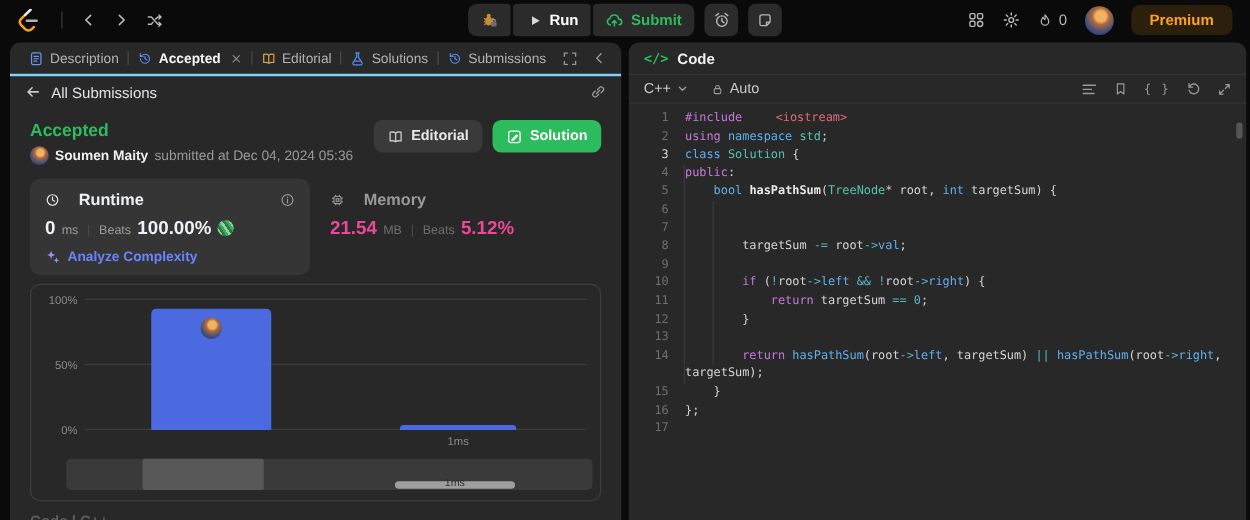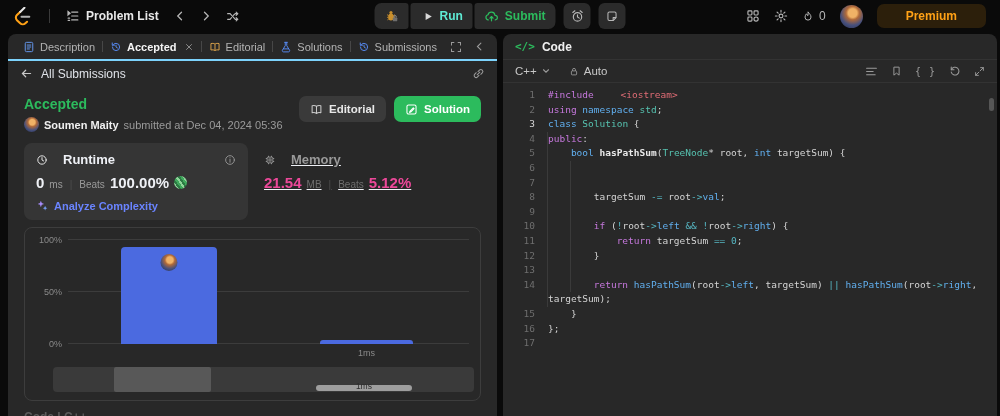--- a/index.html
+++ b/index.html
@@ -13,29 +13,29 @@
   .nav-left { display:flex; align-items:center; gap:4px; }
   .logo { margin-right:6px; }
   .nav-sep { width:1px; height:14px; background:#3a3a3a; margin:0 6px; }
   .nav-btn { display:flex; align-items:center; gap:6px; color:#e8e8e8; font-size:12px; font-weight:700;
     padding:4px 6px; border-radius:5px; }
   .nav-ic { color:#b7b7b7; padding:4px 5px; border-radius:5px; }
   .nav-center { position:absolute; left:50%; top:3px; transform:translateX(-50%); display:flex; gap:8px; align-items:center; }
   .btn-group { display:flex; gap:2px; }
   .seg { background:#2b2b2b; height:26px; display:flex; align-items:center; gap:6px; padding:0 10px; color:#c8c8c8; font-size:12px; font-weight:700; }
   .seg.first { border-radius:7px 3px 3px 7px; }
-  .seg.mid { border-radius:3px; color:#5eead4;padding-left:12px; }
+  .seg.mid { border-radius:3px; color:#ffffff;padding-left:12px; }
   .seg.last { border-radius:3px 7px 7px 3px; color:#2cbb5d; }
   .sq-btn { background:#2b2b2b; width:27px; height:26px; border-radius:6px; display:flex; align-items:center; justify-content:center; color:#b7b7b7; }
   .nav-right { margin-left:auto; display:flex; align-items:center; gap:14px; }
   .nav-right .plain-ic { color:#b7b7b7; }
   .streak { display:flex; align-items:center; gap:5px; color:#b7b7b7; font-size:12px; }
   .avatar-nav { width:23px; height:23px; border-radius:50%;
     background:radial-gradient(circle at 55% 35%, #f0b266 0 22%, #b06a3a 34%, #47507c 62%, #232b4d 100%); }
-  .premium { background:rgba(255,161,22,.14); color:#ffa116; font-size:12px; font-weight:700; padding:5px 29px; border-radius:7px; }
+  .premium { background:rgba(255,161,22,.14); color:#ffa116; font-size:12px; font-weight:700; padding:5px 15px; border-radius:7px; }
 
   
   .main { position:absolute; top:34px; left:0; right:0; bottom:-120px; display:flex; gap:6px; padding:0 3px 0 8px; }
   .panel { background:#282828; border-radius:8px; overflow:hidden; position:relative; }
   .panel-left { width:489px; flex:none; display:flex; flex-direction:column; }
   .panel-right { flex:1; }
 
   
   .tabbar { display:flex; align-items:center; height:25px; padding:0 8px; flex:none; }
   .tab { display:flex; align-items:center; gap:5px; padding:0 7px; font-size:11px; color:#b3b3b3; height:100%; }
@@ -56,21 +56,21 @@
     background:radial-gradient(circle at 55% 35%, #f0b266 0 22%, #b06a3a 34%, #47507c 62%, #232b4d 100%); }
   .author { color:#f0f0f0; font-weight:700; }
   .result-btns { display:flex; gap:8px; }
   .btn { height:26px; display:flex; align-items:center; gap:6px; padding:0 11px; border-radius:7px; font-size:11.5px; font-weight:600; }
   .btn-dark { background:#3a3a3a; color:#e8e8e8; }
   .btn-green { background:#2cbb5d; color:#fff; }
 
   
   .stats { display:flex; margin-top:11px; }
   .stat-card { background:#353535; border-radius:8px; padding:9px 12px 8px; width:224px; flex:none; }
-  .stat-plain { padding:9px 12px 8px 16px;text-decoration:underline; }
+  .stat-plain { padding:9px 12px 8px 16px; }
   .stat-head { display:flex; align-items:center; gap:15px; font-size:13px; font-weight:600; }
   .stat-head .grow { flex:1; }
   .stat-head.dim, .dimtxt { color:#9a9a9a; }
   .stat-vals { display:flex; align-items:baseline; gap:5px; margin-top:7px; }
   .big { font-size:15px; font-weight:700; }
   .unit { font-size:10px; color:#9a9a9a; }
   .vdiv { color:#4d4d4d; font-size:10px; padding:0 2px; }
   .beats-lbl { font-size:10px; color:#9a9a9a; }
   .gray-big { color:#ec4899; }
   .gray-unit { color:#6e6e6e; }
@@ -126,30 +126,20 @@
 <header class="nav">
   <div class="nav-left">
     <span class="logo">
       <svg width="19" height="19" viewBox="0 0 24 24" fill="none">
         <path d="M16.5 18.6l-2.1 2c-1.8 1.7-4.8 1.7-6.6 0l-4.1-4c-1.8-1.8-1.8-4.6 0-6.4l4.1-4" stroke="#ffa116" stroke-width="2.6" stroke-linecap="round"></path>
         <path d="M7.8 6.2L13.2 1" stroke="#e8e8e8" stroke-width="2.6" stroke-linecap="round"></path>
         <path d="M9.5 12.2h9.8" stroke="#b3b3b3" stroke-width="2.6" stroke-linecap="round"></path>
       </svg>
     </span>
     <span class="nav-sep"></span>
-    <button class="nav-btn">
-      <span>
-        <svg width="14" height="14" viewBox="0 0 16 16" fill="none" stroke="#b7b7b7" stroke-width="1.4" stroke-linecap="round">
-          <path d="M6.5 3.5h7M6.5 8h7M6.5 12.5h7"></path>
-            <path d="M2.3 2.8v4l2.4-2z" fill="#b7b7b7"></path>
-            <path d="M2.5 10.5h1.6M2.5 13h1.6"></path>
-        </svg>
-      </span>
-      <span>Problem List</span>
-    </button>
     <button class="nav-ic">
       <span><svg width="12" height="12" viewBox="0 0 16 16" fill="none" stroke="currentColor" stroke-width="1.7" stroke-linecap="round">
             <path d="M10 3L5 8l5 5"></path>
           </svg></span>
     </button>
     <button class="nav-ic">
       <span><svg width="12" height="12" viewBox="0 0 16 16" fill="none" stroke="currentColor" stroke-width="1.7" stroke-linecap="round">
             <path d="M6 3l5 5-5 5"></path>
           </svg></span>
     </button>

